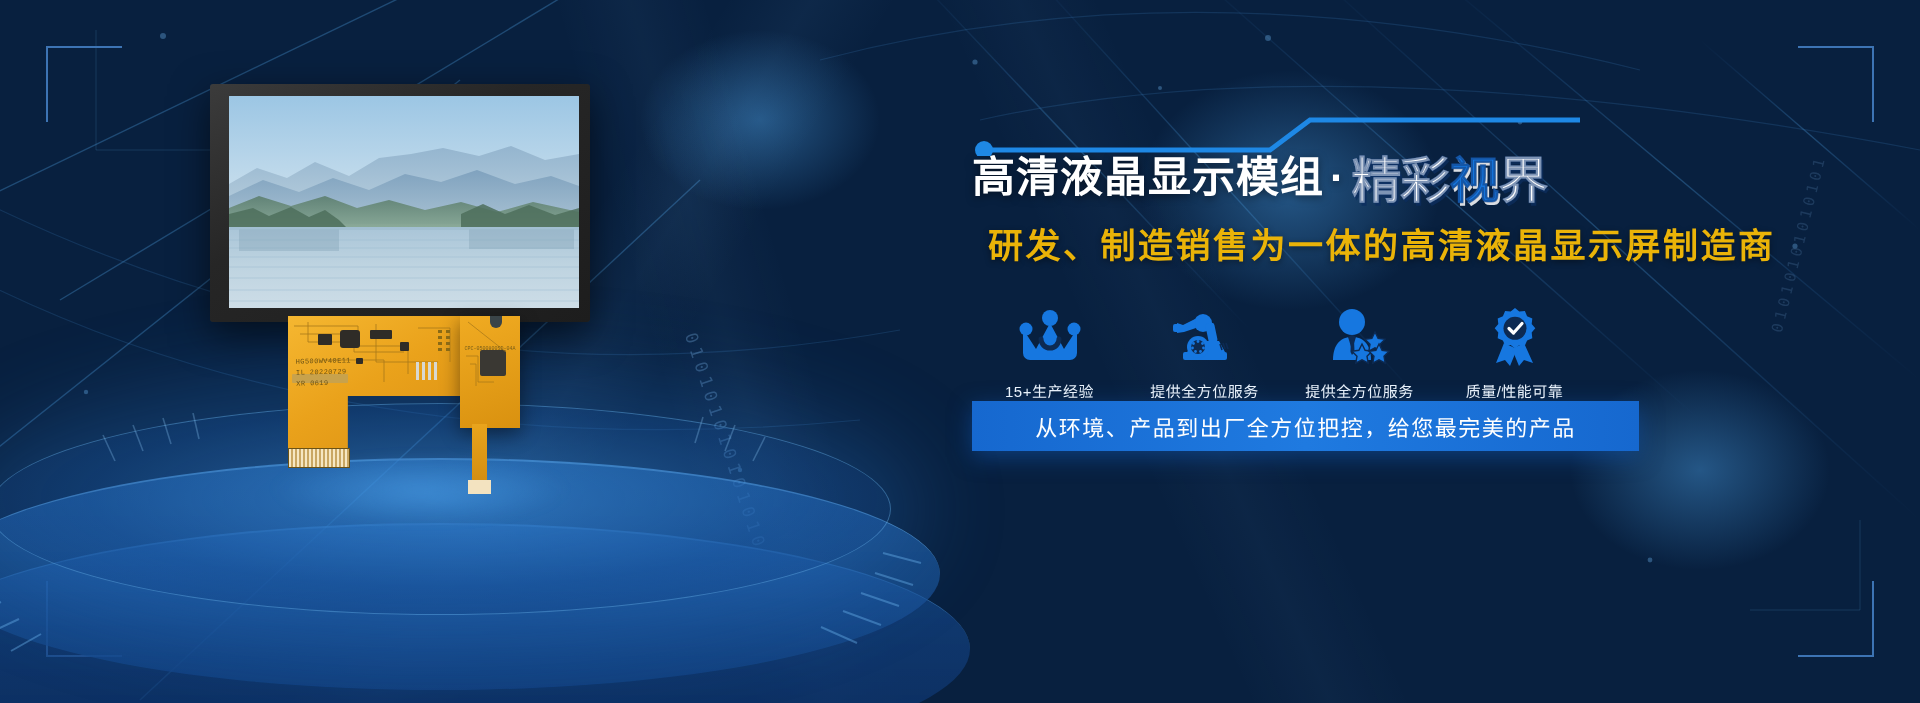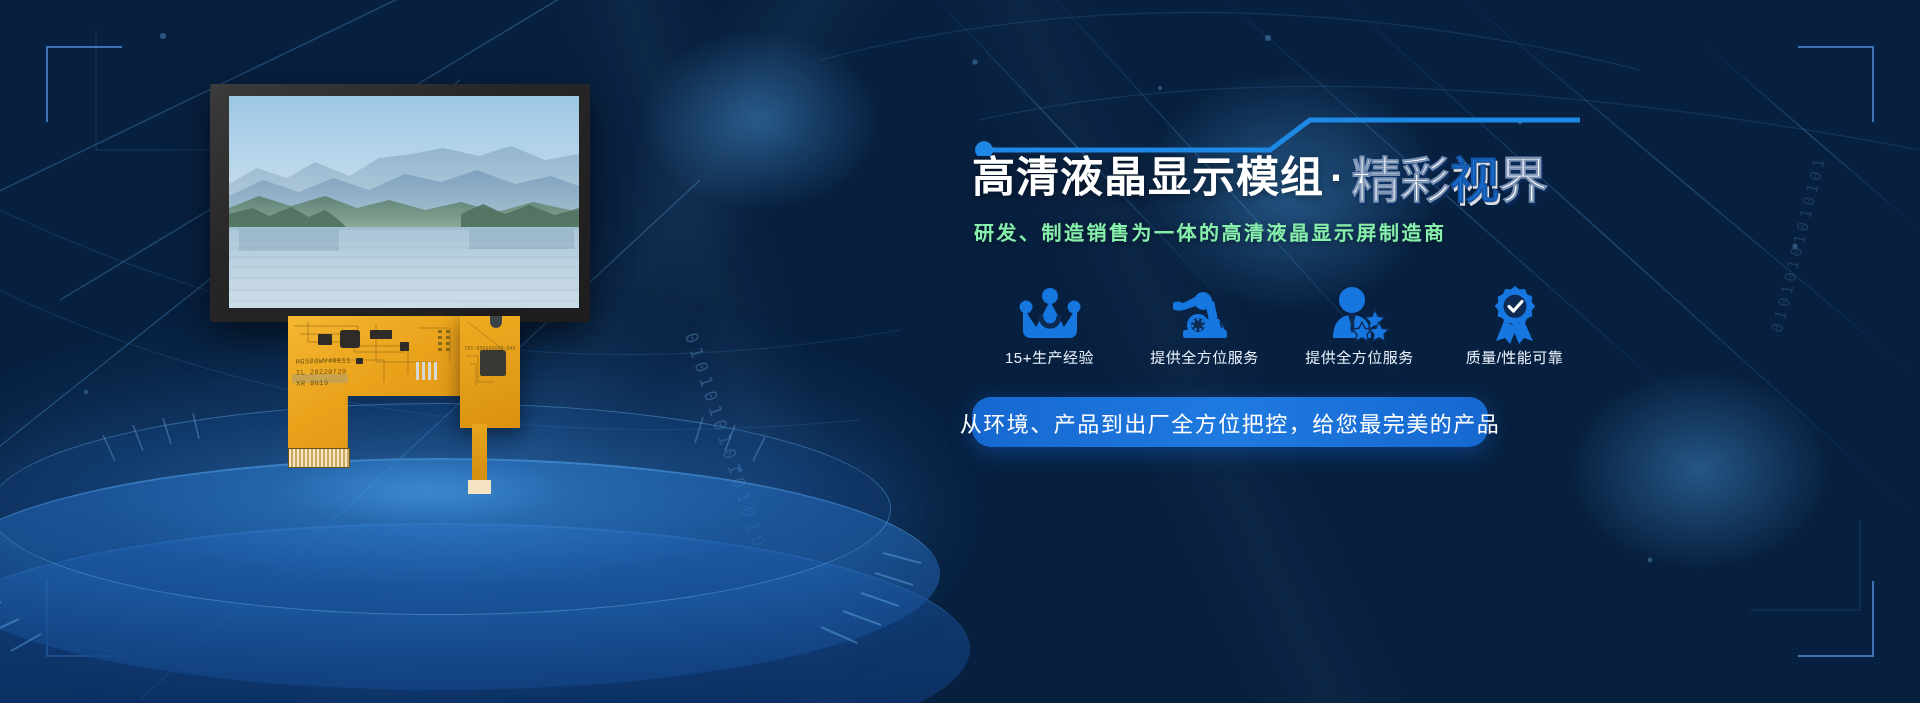--- a/index.html
+++ b/index.html
@@ -181,53 +181,53 @@
     font-weight:900;
     line-height:.86;
     letter-spacing:-1px;
     font-family:"DejaVu Sans","Liberation Sans",sans-serif;
     -webkit-text-stroke:1px rgba(20,60,120,.55);
   }
   .brand .b-w{color:#ffffff;text-shadow:2px 3px 0 rgba(12,45,95,.75);}
   .brand .b-b{color:#1677e0;text-shadow:2px 3px 0 rgba(255,255,255,.85);}
 
   .subhead{
-    margin:14px 0 0 2px;
-    font-size:20px;
+    margin:14px 0 0 16px;
+    font-size:35px;
     font-weight:700;
-    color:#86efac;
+    color:#eab308;
     letter-spacing:2.5px;
     white-space:nowrap;
     text-shadow:0 2px 6px rgba(0,0,0,.45);
     font-family:"DejaVu Serif","Liberation Serif",serif;
   }
 
   .features{
     display:flex;
     margin-top:38px;
     width:620px;
   }
   .feature{
     flex:1;
     display:flex;flex-direction:column;align-items:center;
   }
   .feature .ficon{height:62px;display:flex;align-items:center;justify-content:center;}
   .feature .ficon svg{display:block;}
   .feature .flabel{
+    margin-top:12px;
     font-size:15px;
     color:#e8f1fb;
     letter-spacing:.5px;
     white-space:nowrap;
   }
 
   .cta{
-    margin-top:30px;
-    width:516px;height:50px;
+    width:667px;height:50px;
     background:linear-gradient(90deg,#1668cf 0%,#1f7ae0 50%,#1668cf 100%);
-    border-radius:19px;
+    border-radius:0;
     display:flex;align-items:center;justify-content:center;
     box-shadow:0 6px 22px rgba(17,85,175,.55);
   }
   .cta span{
     font-size:22px;color:#fff;letter-spacing:1.5px;white-space:nowrap;
   }
 </style>
 </head>
 <body>
 

